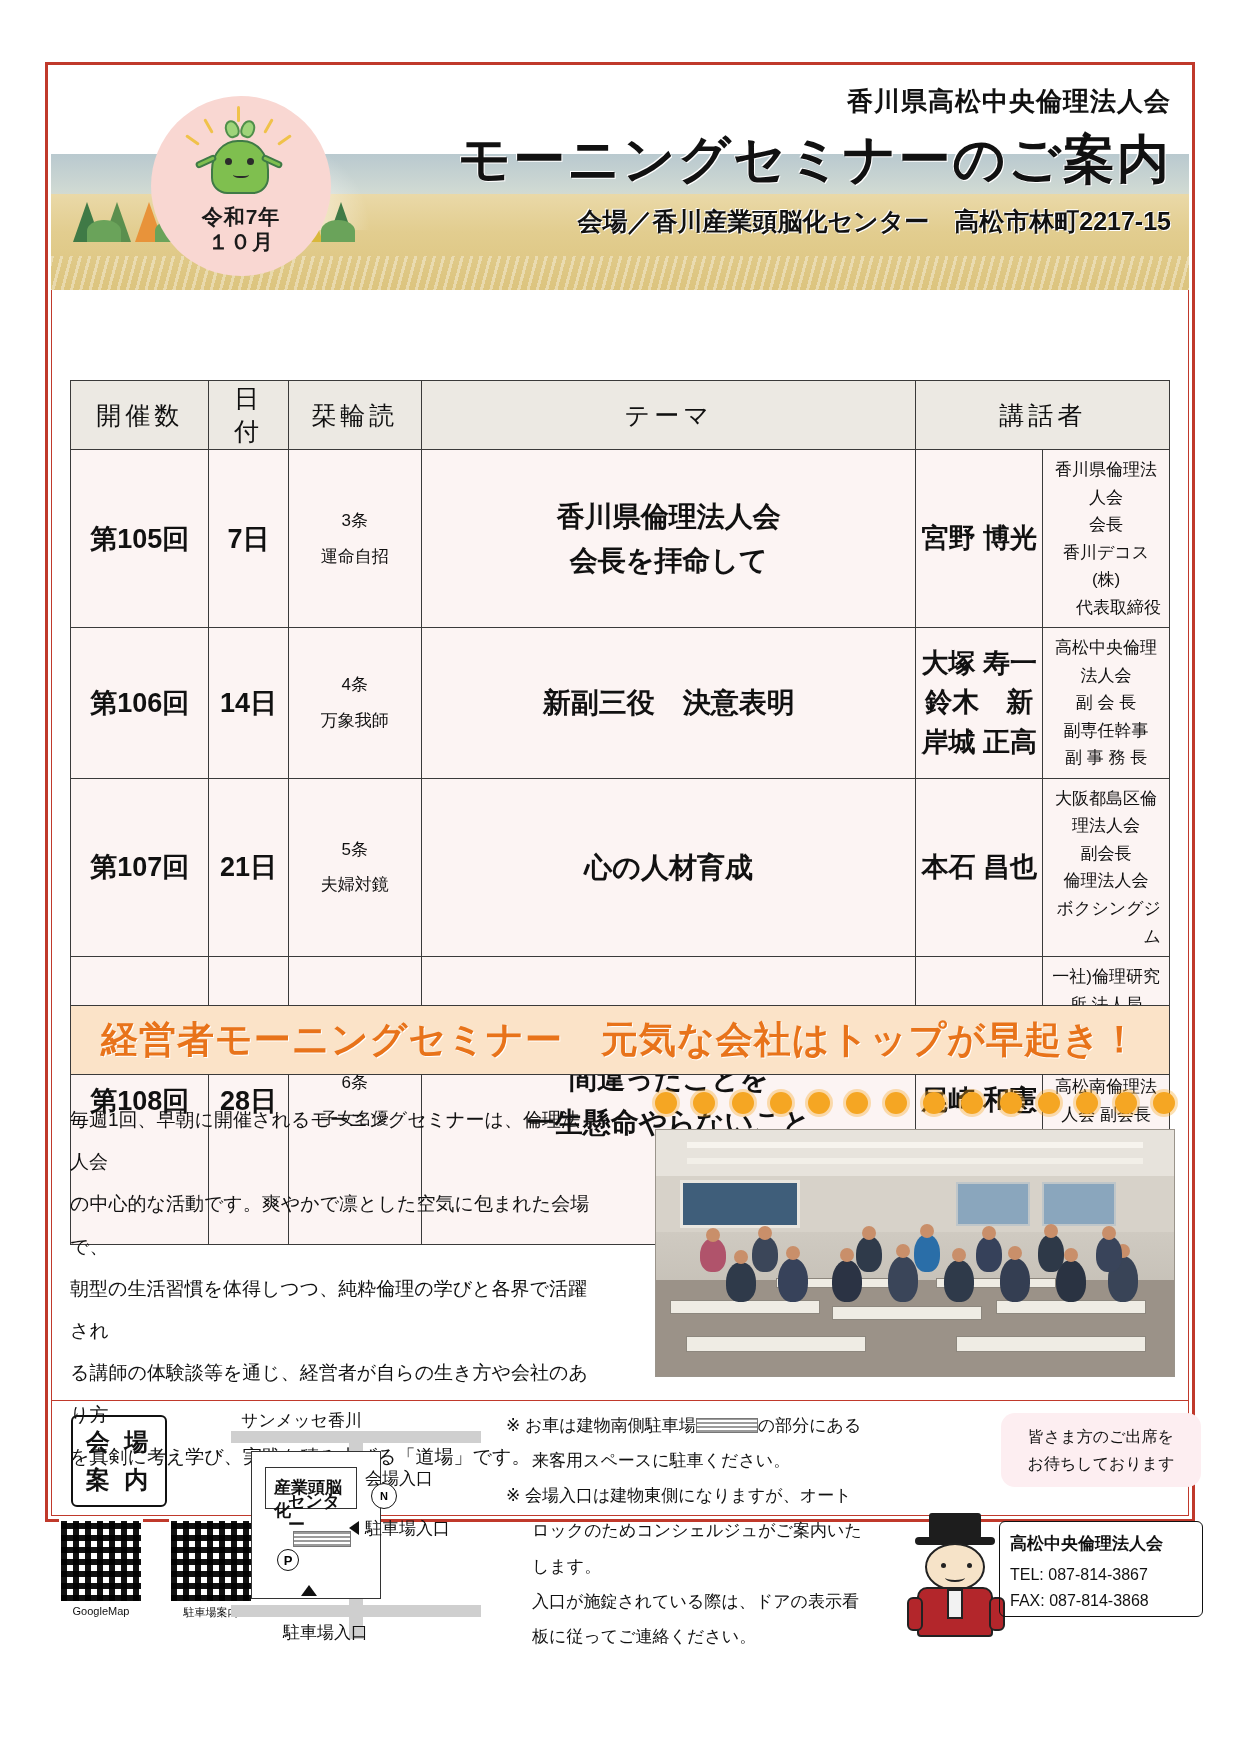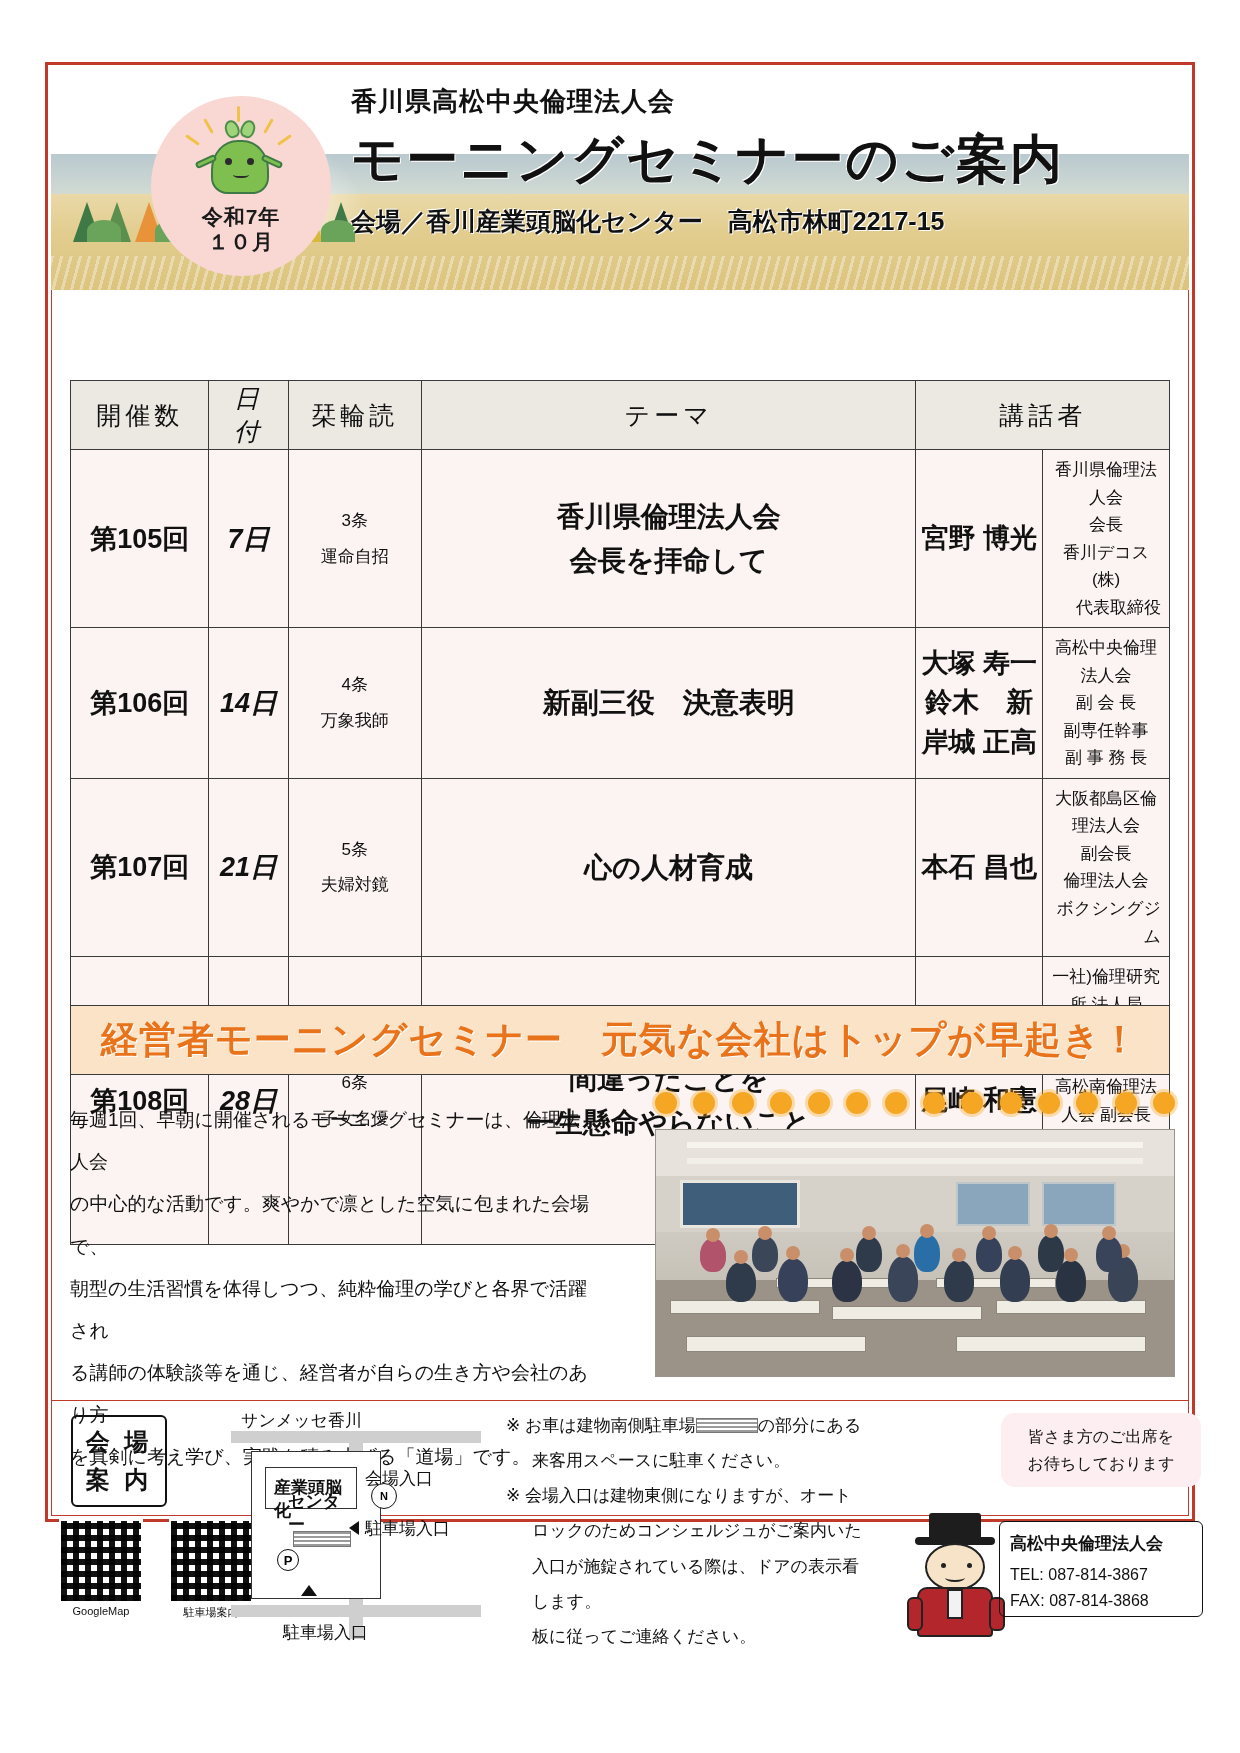--- a/index.html
+++ b/index.html
@@ -117,21 +117,21 @@
     border:2px solid #3f7a46; border-radius:4px;
   }
   .mascot .arm.l { left:-8px; transform: rotate(-25deg); }
   .mascot .arm.r { left:58px; transform: rotate(25deg); }
   .ray {
     position:absolute; background:#f0c24a; width:3px; height:16px; border-radius:2px;
   }
 
   .hdr-text {
     position:absolute; left:300px; top:16px; width:820px;
-    text-align:left;
+    text-align:right;
     color:#111;
   }
   .hdr-org { font-size:26px; font-weight:bold; letter-spacing:1px; }
   .hdr-title {
     font-size:52px; font-weight:bold; letter-spacing:2px;
     margin-top:6px;
     text-shadow: 1px 1px 0 #fff, -1px -1px 0 #fff;
   }
   .hdr-venue {
     font-size:25px; font-weight:bold; margin-top:10px;
@@ -161,21 +161,21 @@
     color:#111;
   }
   .tbl thead th {
     background:#ece9e3;
     font-size:25px; font-weight:normal;
     height:34px;
     letter-spacing:4px;
   }
   .tbl tbody td { background:#fcf4f3; }
   .c-no   { width:108px; font-size:27px; font-weight:bold; }
-  .c-date { width:62px;  font-size:27px; font-weight:bold;font-style:italic; }
+  .c-date { width:62px;  font-size:27px; font-weight:bold; }
   .c-sui  { width:104px; font-size:17px; line-height:2.1; }
   .c-theme{ width:386px; font-size:28px; font-weight:bold; line-height:1.55; }
   .c-spk  { width:198px; font-size:27px; font-weight:bold; line-height:1.45; }
   .c-aff  { width:242px; font-size:17px; line-height:1.62; text-align:left; padding:6px 8px; }
   .aff-r { text-align:right; }
   .aff-c { text-align:center; }
   .row-h1 { height:152px; }
   .row-h2 { height:140px; }
 
   
@@ -611,22 +611,22 @@
       <div class="map-label" style="left:52px; top:212px;">駐車場入口</div>
     </div>
 
     <div class="notice">
       <p>
         <span>※ お車は建物南側駐車場</span><span class="hatch-inline"></span><span>の部分にある</span>
       </p>
       <p class="ind">来客用スペースに駐車ください。</p>
       <p>※ 会場入口は建物東側になりますが、オート</p>
       <p class="ind">ロックのためコンシェルジュがご案内いた</p>
+      <p class="ind">します。</p>
       <p class="ind">入口が施錠されている際は、ドアの表示看</p>
-      <p class="ind">します。</p>
       <p class="ind">板に従ってご連絡ください。</p>
     </div>
 
     <div class="welcome">
       <span>皆さま方のご出席を</span>
       <span>お待ちしております</span>
     </div>
 
     <div class="gentleman">
       <span class="g-hat"></span>

